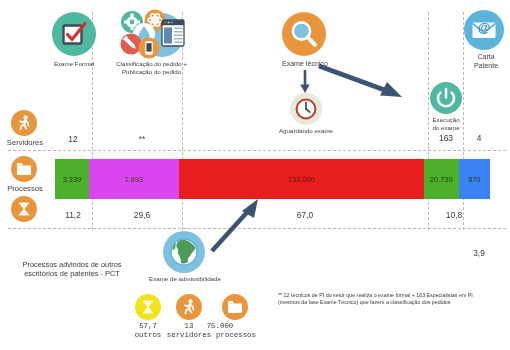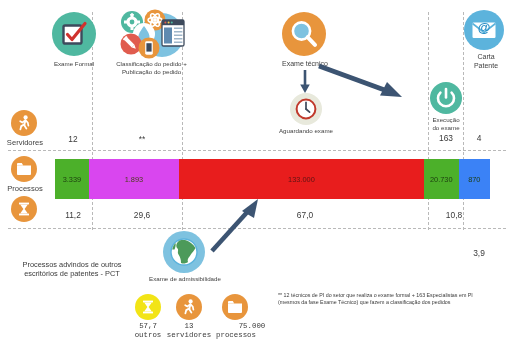--- a/index.html
+++ b/index.html
@@ -297,18 +297,18 @@
   <div class="stat" style="left:162px;top:331px;width:54px;">servidores</div>
 
   <div class="abs badge" style="left:222px;top:294px;width:26px;height:26px;background:#e8953c;">
     <span>
       <svg width="18" height="18" viewBox="0 0 18 18">
         <path d="M2 5.6 L2 14 A0.9 0.9 0 0 0 2.9 14.9 L15.1 14.9 A0.9 0.9 0 0 0 16 14 L16 5.6 Z" fill="#ffffff"></path>
         <path d="M2 5.4 L2 4 A0.9 0.9 0 0 1 2.9 3.1 L6.8 3.1 L8.2 5.4 Z" fill="#ffffff"></path>
       </svg>
     </span>
   </div>
-  <div class="stat" style="left:228px;top:322px;width:48px;">75.000</div>
+  <div class="stat" style="left:196px;top:322px;width:48px;">75.000</div>
   <div class="stat" style="left:212px;top:331px;width:48px;">processos</div>
 
   <div class="foot" style="left:278px;top:292px;width:200px;">** 12 técnicos de PI do setor que realiza o exame formal + 163 Especialistas em PI (mesmos da fase Exame Técnico) que fazem a classificação dos pedidos</div>
 
 </div>
 
 </body></html>

